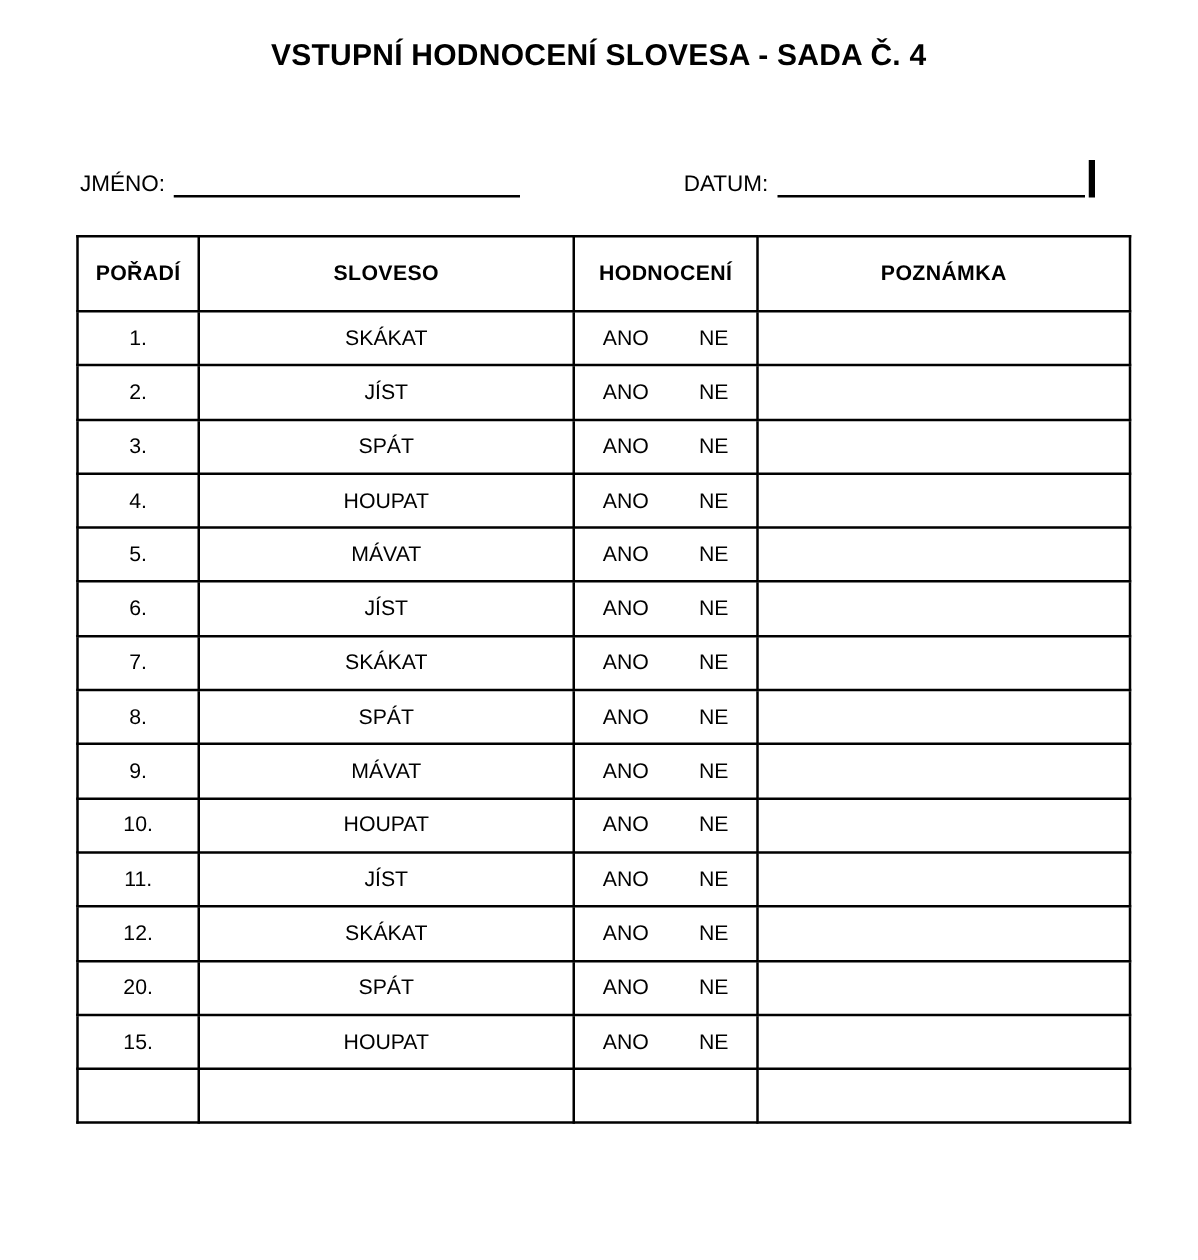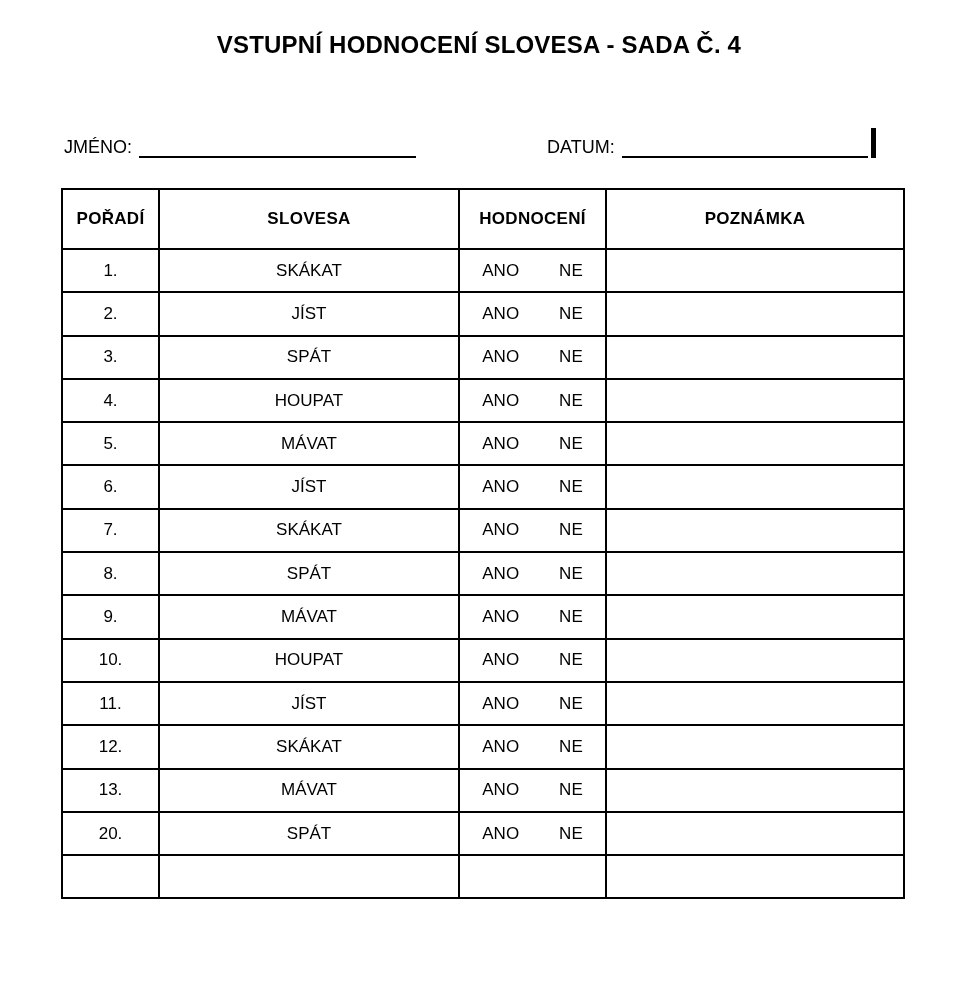--- a/index.html
+++ b/index.html
@@ -104,21 +104,21 @@
   <table class="worksheet">
     <colgroup>
       <col style="width:97px">
       <col style="width:300px">
       <col style="width:147px">
       <col style="width:298px">
     </colgroup>
     <thead>
       <tr>
         <th>POŘADÍ</th>
-        <th>SLOVESA</th>
+        <th>SLOVESO</th>
         <th>HODNOCENÍ</th>
         <th>POZNÁMKA</th>
       </tr>
     </thead>
     <tbody>
       <tr>
         <td>1.</td>
         <td>SKÁKAT</td>
         <td class="c-eval"><span class="opt-ano">ANO</span><span class="opt-ne">NE</span></td>
         <td></td>
@@ -183,32 +183,32 @@
         <td class="c-eval"><span class="opt-ano">ANO</span><span class="opt-ne">NE</span></td>
         <td></td>
       </tr>
       <tr>
         <td>12.</td>
         <td>SKÁKAT</td>
         <td class="c-eval"><span class="opt-ano">ANO</span><span class="opt-ne">NE</span></td>
         <td></td>
       </tr>
       <tr>
-        <td>13.</td>
-        <td>MÁVAT</td>
-        <td class="c-eval"><span class="opt-ano">ANO</span><span class="opt-ne">NE</span></td>
-        <td></td>
-      </tr>
-      <tr>
         <td>20.</td>
         <td>SPÁT</td>
         <td class="c-eval"><span class="opt-ano">ANO</span><span class="opt-ne">NE</span></td>
         <td></td>
       </tr>
       <tr>
+        <td>15.</td>
+        <td>HOUPAT</td>
+        <td class="c-eval"><span class="opt-ano">ANO</span><span class="opt-ne">NE</span></td>
+        <td></td>
+      </tr>
+      <tr>
         <td></td>
         <td></td>
         <td class="c-eval"><span class="opt-ano"></span><span class="opt-ne"></span></td>
         <td></td>
       </tr>
     </tbody>
   </table>
 
 </div>
 

